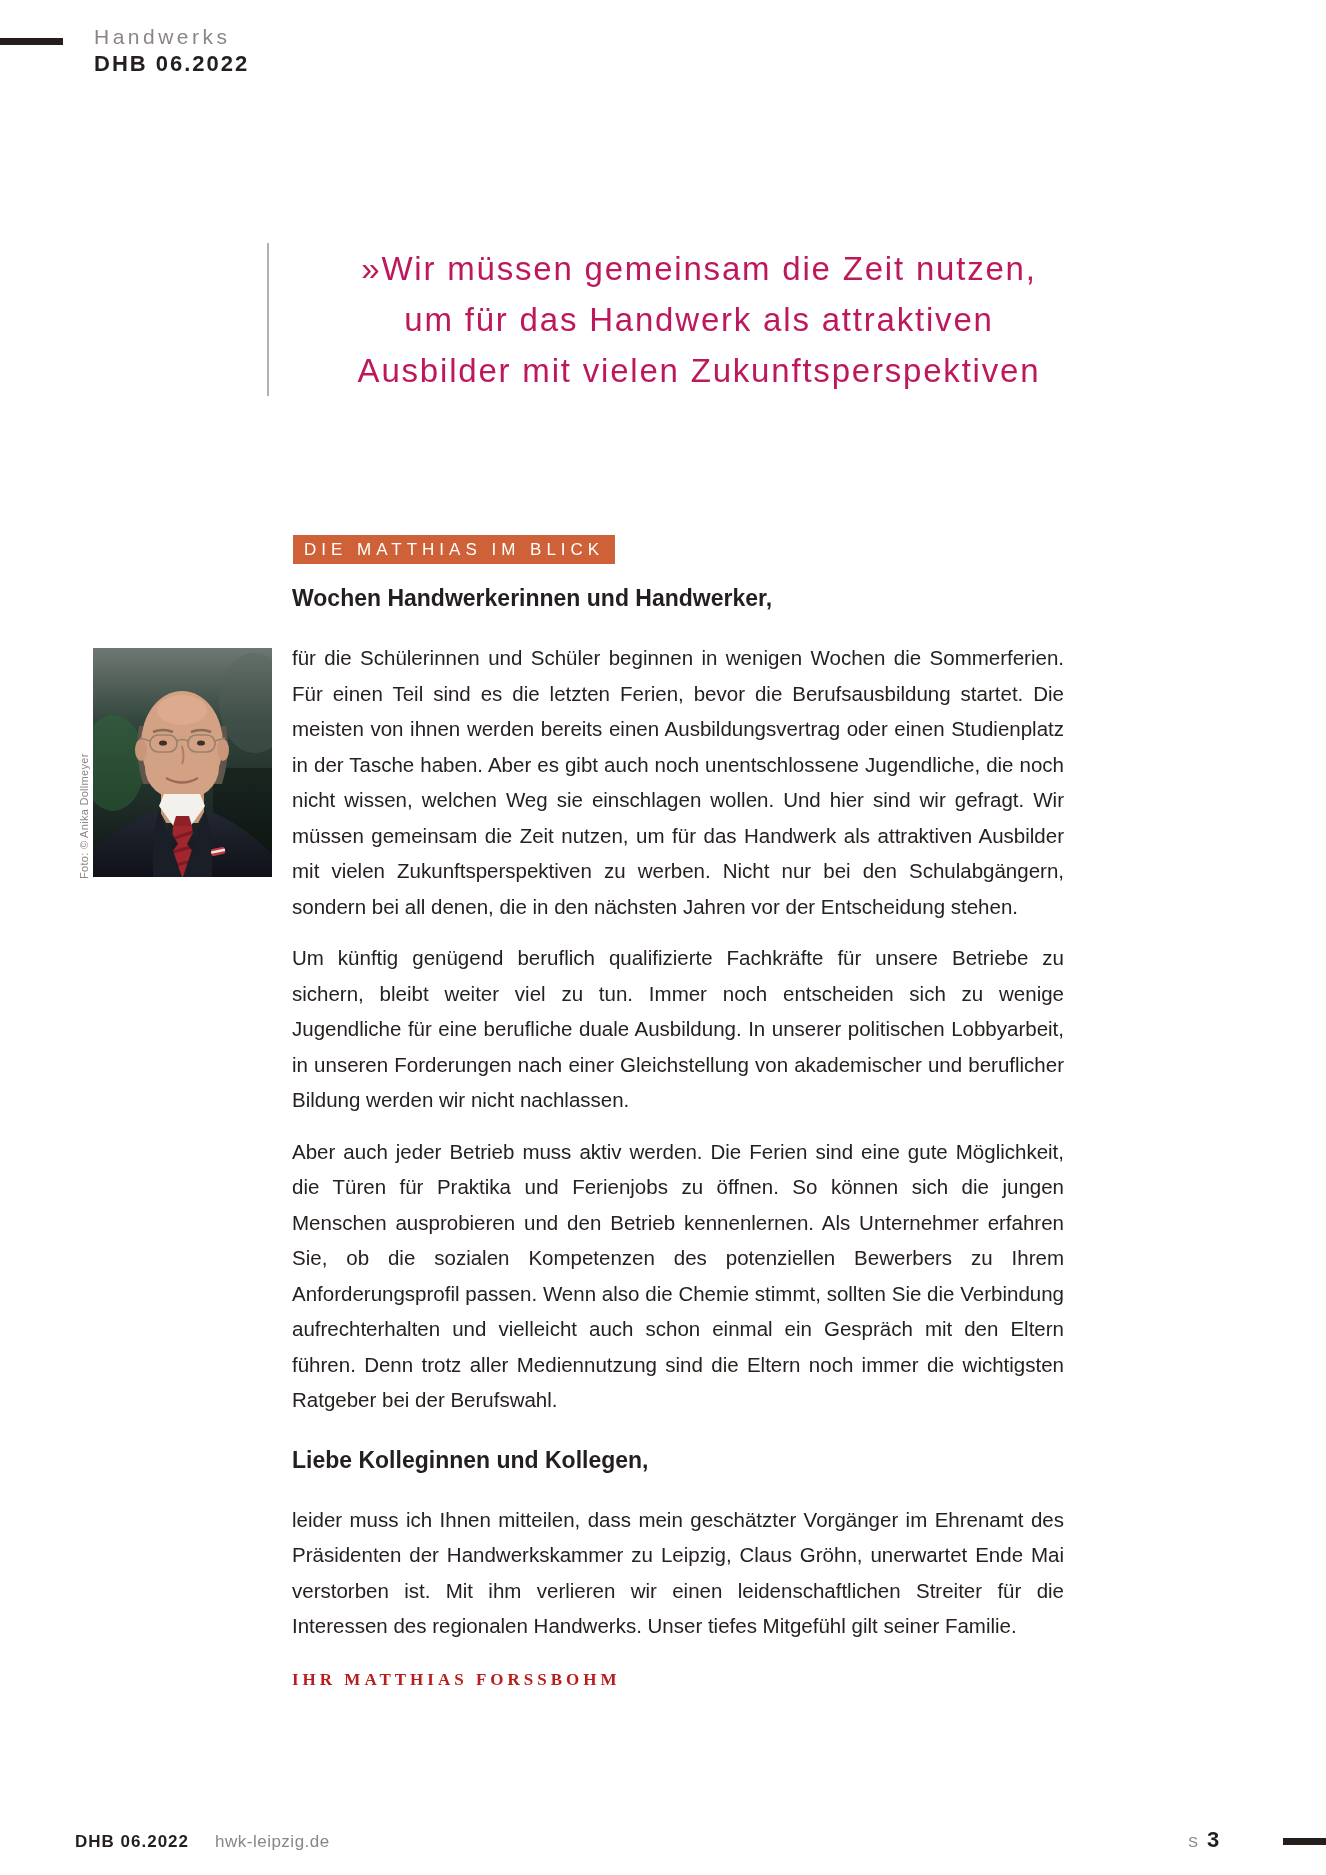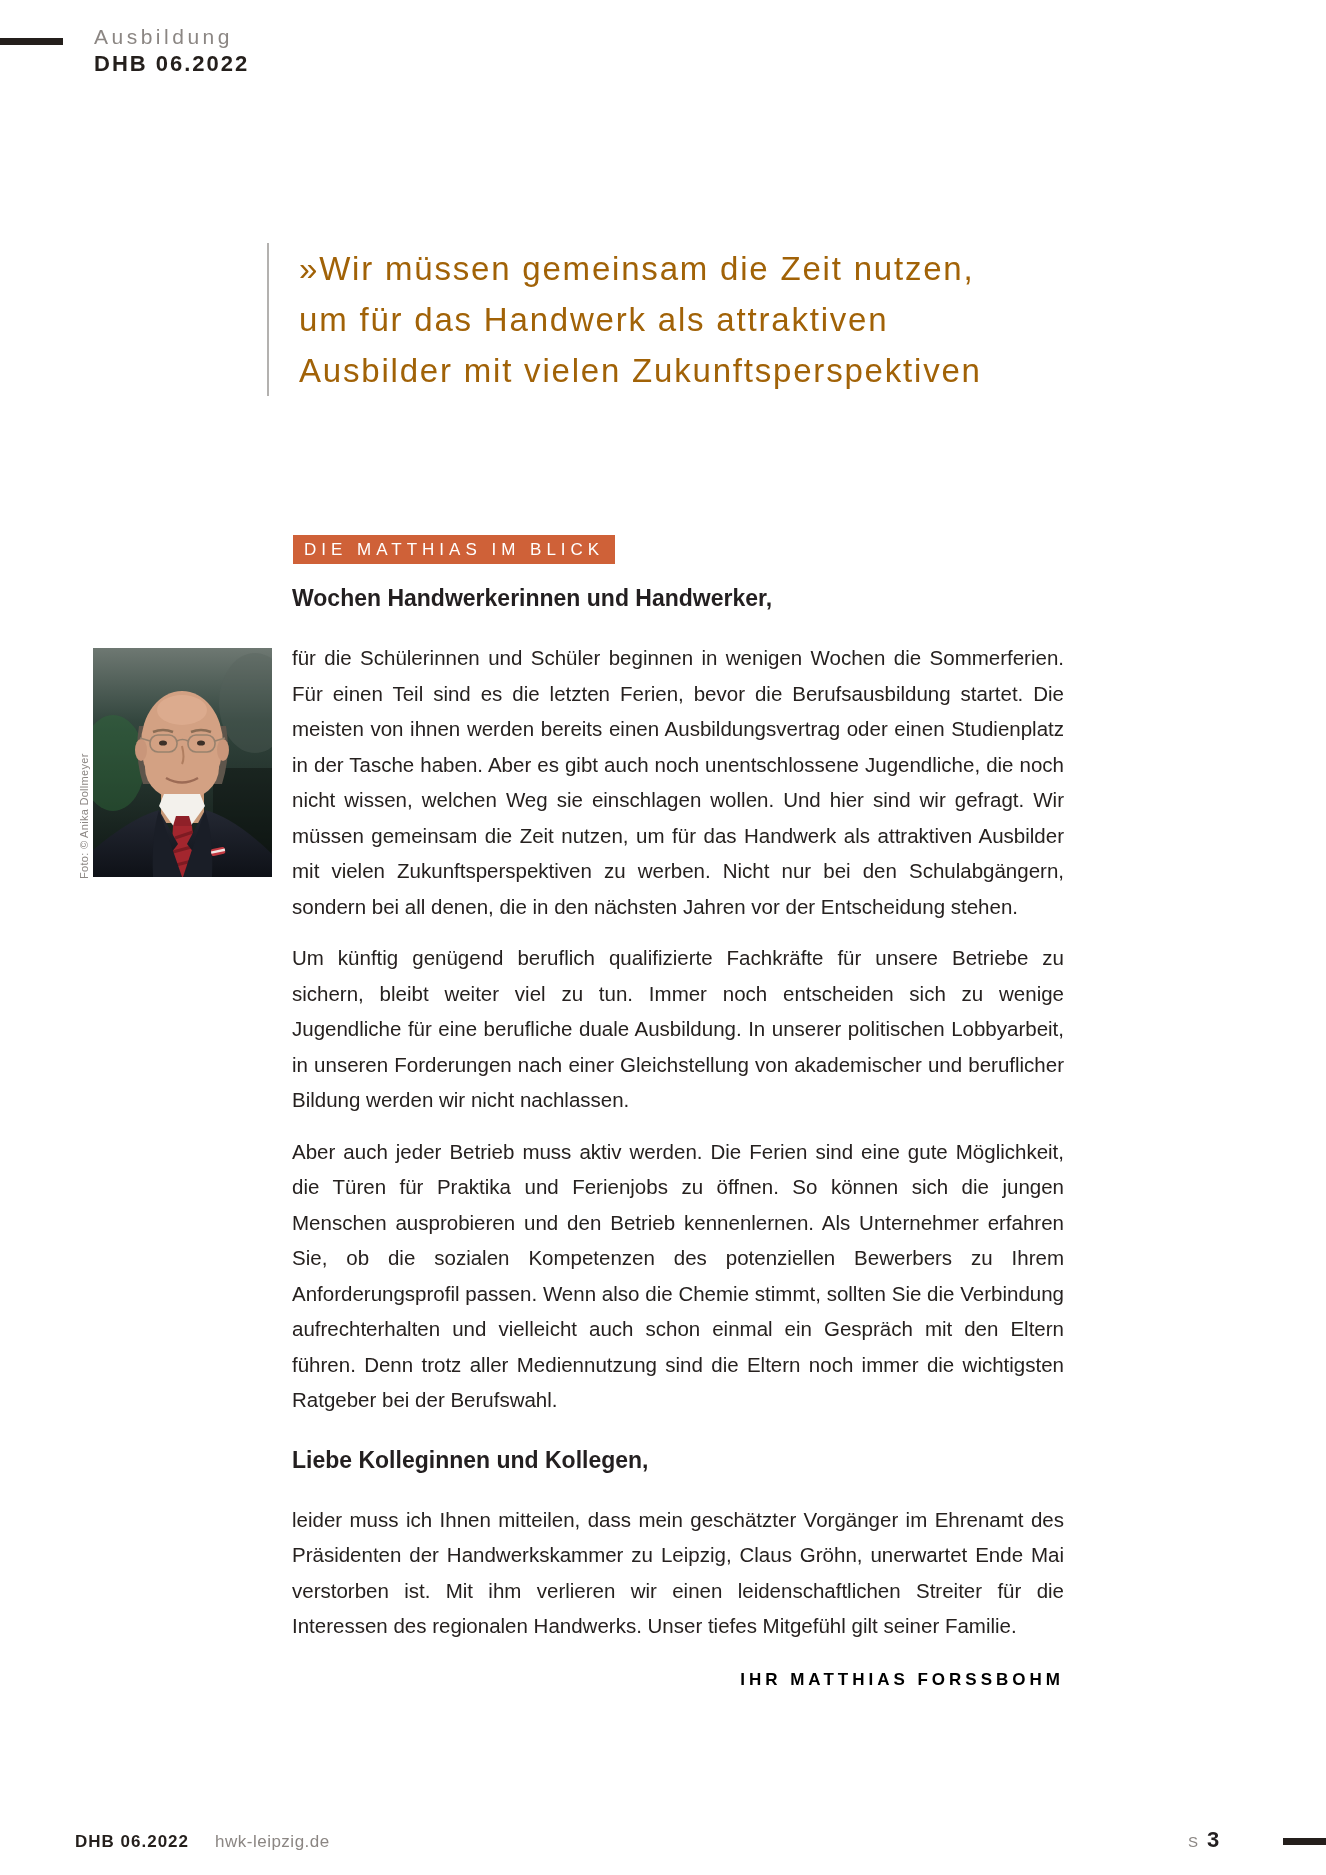--- a/index.html
+++ b/index.html
@@ -7,22 +7,22 @@
     position:relative;width:1326px;height:1875px;background:#ffffff;overflow:hidden;
     font-family:"Liberation Sans",sans-serif;color:#231f20;
   }
   
   .top-rule{position:absolute;left:0;top:38px;width:63px;height:7px;background:#241f1c;}
   .kicker{position:absolute;left:94px;top:25px;font-size:21px;letter-spacing:3.5px;color:#8b8683;font-stretch:condensed;}
   .issue{position:absolute;left:94px;top:51px;font-size:22px;font-weight:bold;letter-spacing:2px;color:#241f1c;font-stretch:condensed;}
   
   .quote{
     position:absolute;left:267px;top:243px;width:830px;
-    border-left:2px solid #b3b1af;padding-left:30px;
-    font-size:33px;line-height:51px;letter-spacing:1.8px;color:#a16207;font-stretch:condensed;
+    border-left:2px solid #b3b1af;padding-left:15px;
+    font-size:33px;line-height:51px;letter-spacing:1.8px;color:#be185d;font-stretch:condensed;text-align:center;
   }
   .quote span{display:block;white-space:nowrap;}
   
   .badge{
     position:absolute;left:293px;top:535px;height:29px;line-height:29px;
     background:#cf6138;color:#ffffff;font-size:17px;letter-spacing:5px;
     padding:0 11px;font-stretch:condensed;
   }
   
   .photo{position:absolute;left:93px;top:648px;width:179px;height:229px;}
@@ -35,39 +35,39 @@
   .column{position:absolute;left:292px;top:584px;width:772px;}
   .greeting{font-size:23px;font-weight:bold;color:#231f20;line-height:28px;font-stretch:condensed;}
   .column .body-start{margin-top:28px;}
   .para{
     font-size:20.5px;line-height:35.5px;text-align:justify;color:#26211f;
     margin:0 0 16px 0;font-stretch:condensed;
   }
   .greeting2{margin:28px 0 8px 0;}
   .para-after-greeting{margin-top:28px;}
   .signature{
-    margin-top:26px;text-align:right;font-size:17px;font-weight:bold;
-    letter-spacing:4px;color:#000000;font-stretch:condensed;
+    margin-top:26px;text-align:left;font-size:17px;font-weight:bold;
+    letter-spacing:4px;color:#b91c1c;font-stretch:condensed;font-family:Liberation Serif, serif;
   }
   
   .footer-left{position:absolute;left:75px;top:1832px;display:flex;align-items:baseline;gap:26px;}
   .footer-issue{font-size:17px;font-weight:bold;letter-spacing:1px;color:#241f1c;font-stretch:condensed;}
   .footer-site{font-size:17px;color:#8b8683;letter-spacing:.5px;font-stretch:condensed;}
   .footer-page{position:absolute;left:1188px;top:1827px;display:flex;align-items:baseline;gap:9px;}
   .page-s{font-size:15px;color:#8b8683;}
   .page-num{font-size:22px;font-weight:bold;color:#231f20;}
   .bottom-rule{position:absolute;left:1283px;top:1838px;width:43px;height:7px;background:#241f1c;}
 </style>
 </head>
 <body>
 
 <div class="page">
 
   <div class="top-rule"></div>
-  <div class="kicker">Ausbildung</div>
+  <div class="kicker">Handwerks</div>
   <div class="issue">DHB 06.2022</div>
 
   <div class="quote">
     <span>»Wir müssen gemeinsam die Zeit nutzen,</span>
     <span>um für das Handwerk als attraktiven</span>
     <span>Ausbilder mit vielen Zukunftsperspektiven</span>
   </div>
 
   <div class="badge">DIE MATTHIAS IM BLICK</div>
 

